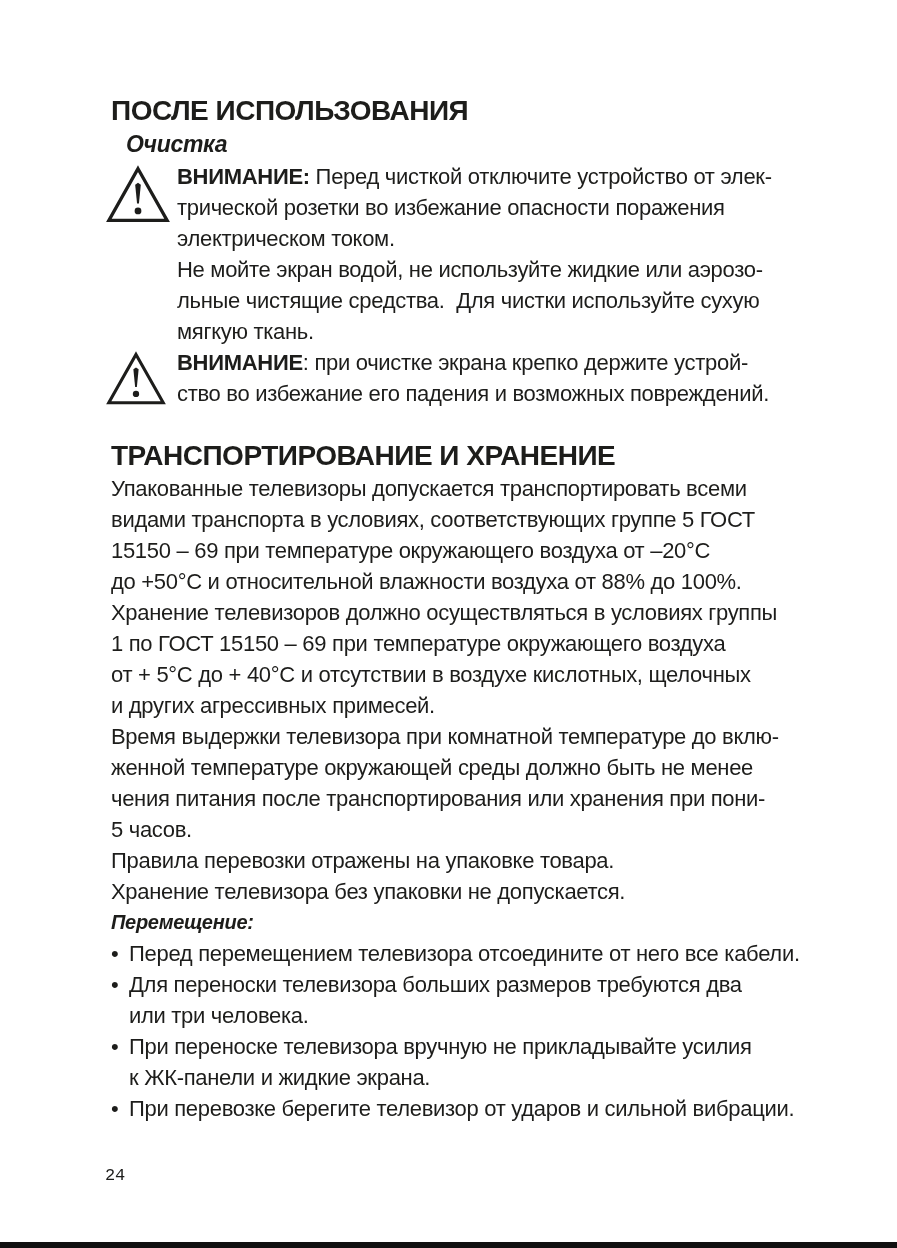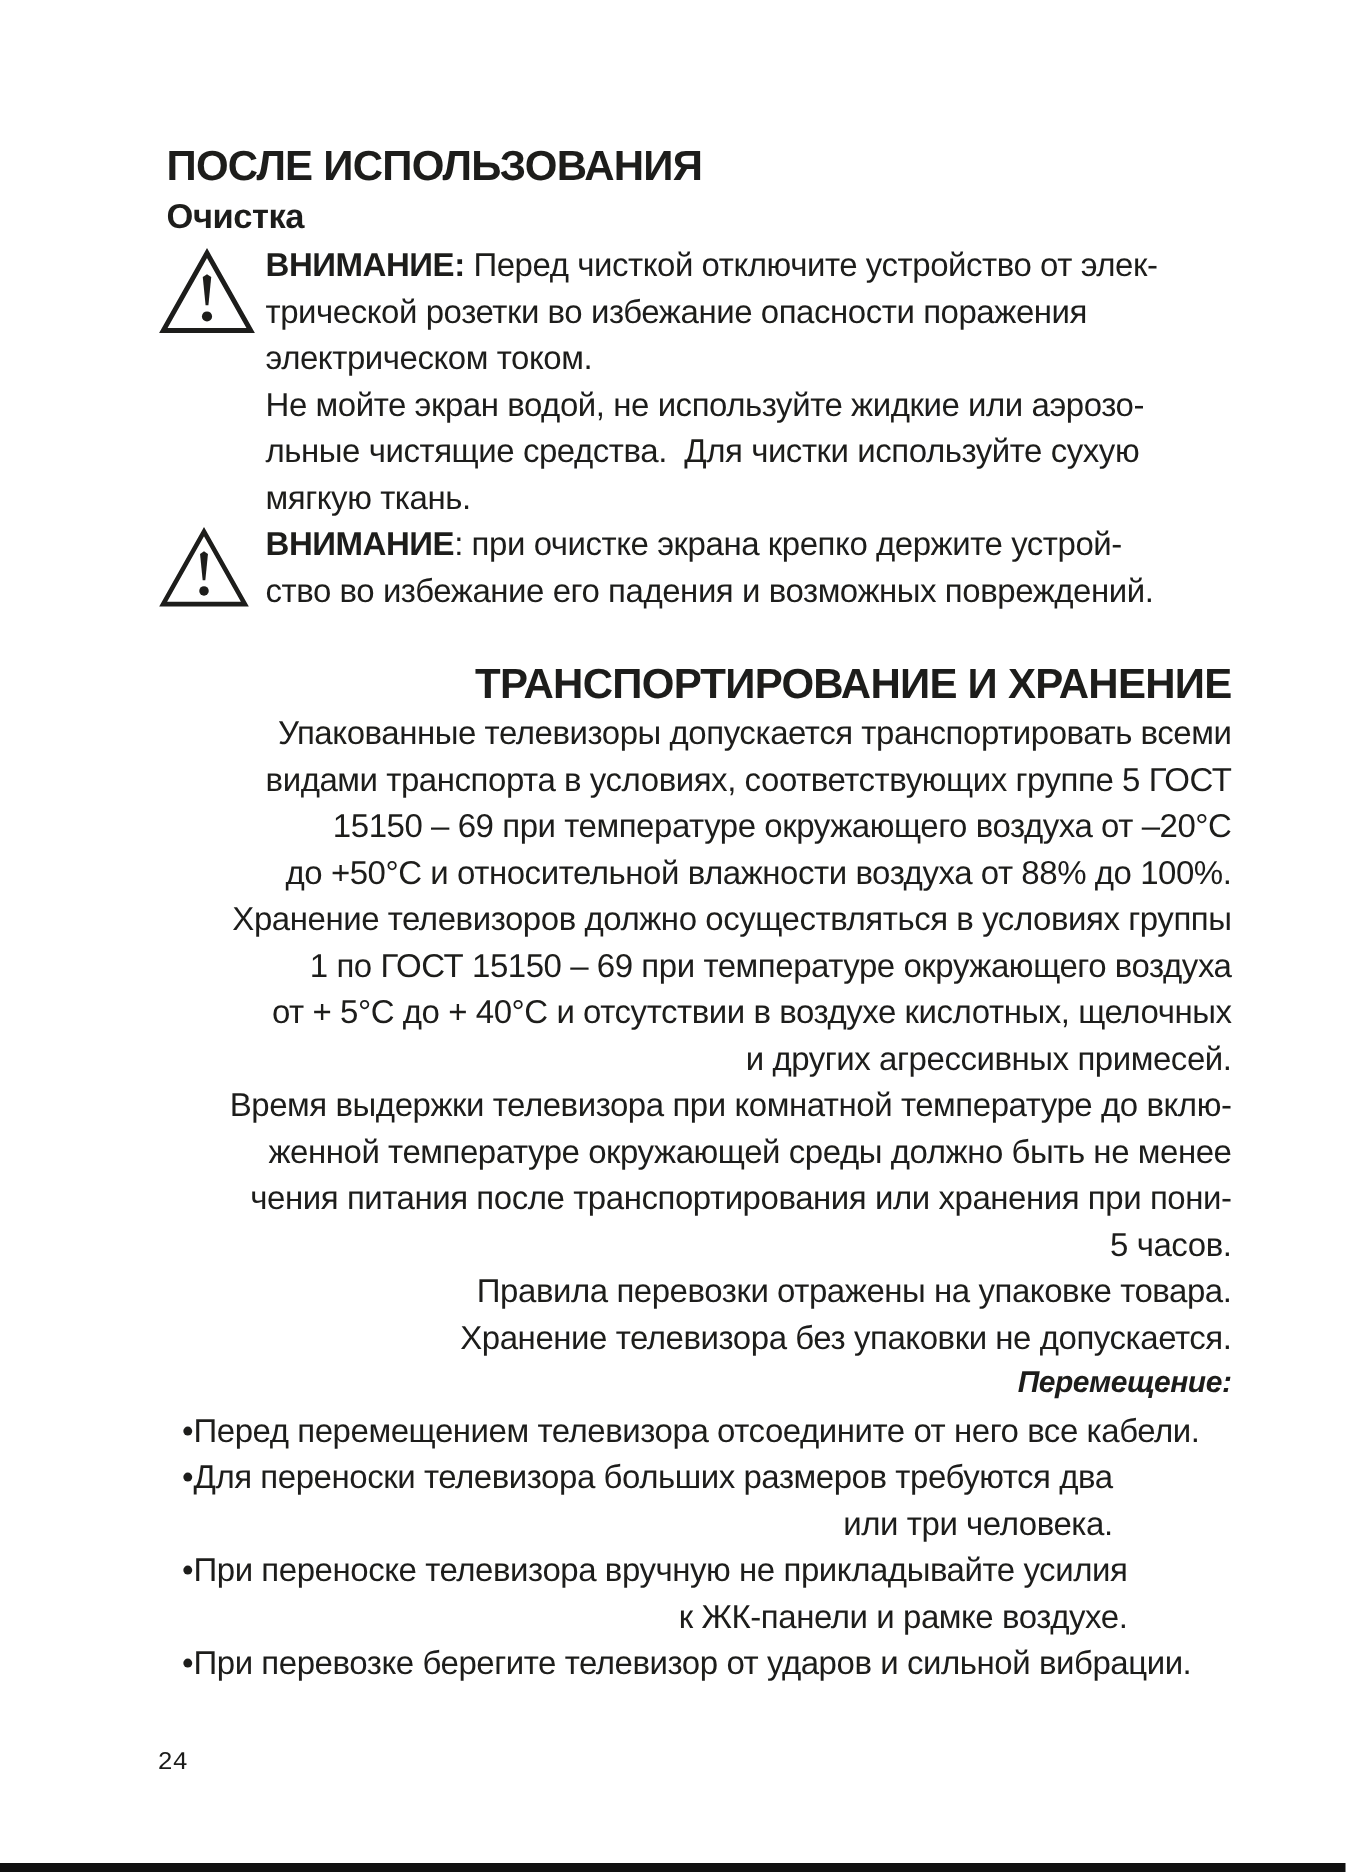--- a/index.html
+++ b/index.html
@@ -24,21 +24,22 @@
     font-weight: bold;
     letter-spacing: -0.5px;
     line-height: 34px;
     margin: 0;
   }
   .subheading {
     font-size: 23px;
     font-weight: bold;
     letter-spacing: -0.3px;
     line-height: 29px;
-    margin: 2px 0 2px 0;
+    margin: 2px 0 2px 15px;
+    font-style: italic;
   }
   .body-text, .line {
     font-size: 22px;
     line-height: 31px;
     letter-spacing: -0.3px;
   }
   .line { white-space: pre; }
   .warning {
     display: flex;
     align-items: flex-start;
@@ -47,21 +48,21 @@
   .warning + .warning { }
   .warning-icon-wrap {
     flex: none;
     width: 72px;
     margin-left: -6px;
     padding-top: 3px;
   }
   .warning-icon-wrap svg { display: block; }
   .warning-body { flex: 1; }
   .bold { font-weight: bold; }
-  .h2-section { margin-top: 30px; text-align: right; }
+  .h2-section { margin-top: 30px; }
   .movement-title {
     font-size: 20px;
     line-height: 31px;
     font-weight: bold;
     font-style: italic;
     letter-spacing: -0.3px;
   }
   .bullet {
     display: flex;
     align-items: flex-start;
@@ -161,21 +162,21 @@
         <span class="bullet-marker">•</span>
         <div>
           <div class="line">Для переноски телевизора больших размеров требуются два</div>
           <div class="line">или три человека.</div>
         </div>
       </div>
       <div class="bullet">
         <span class="bullet-marker">•</span>
         <div>
           <div class="line">При переноске телевизора вручную не прикладывайте усилия</div>
-          <div class="line">к ЖК-панели и рамке воздухе.</div>
+          <div class="line">к ЖК-панели и жидкие экрана.</div>
         </div>
       </div>
       <div class="bullet">
         <span class="bullet-marker">•</span>
         <div>
           <div class="line">При перевозке берегите телевизор от ударов и сильной вибрации.</div>
         </div>
       </div>
     </div>
   </div>

